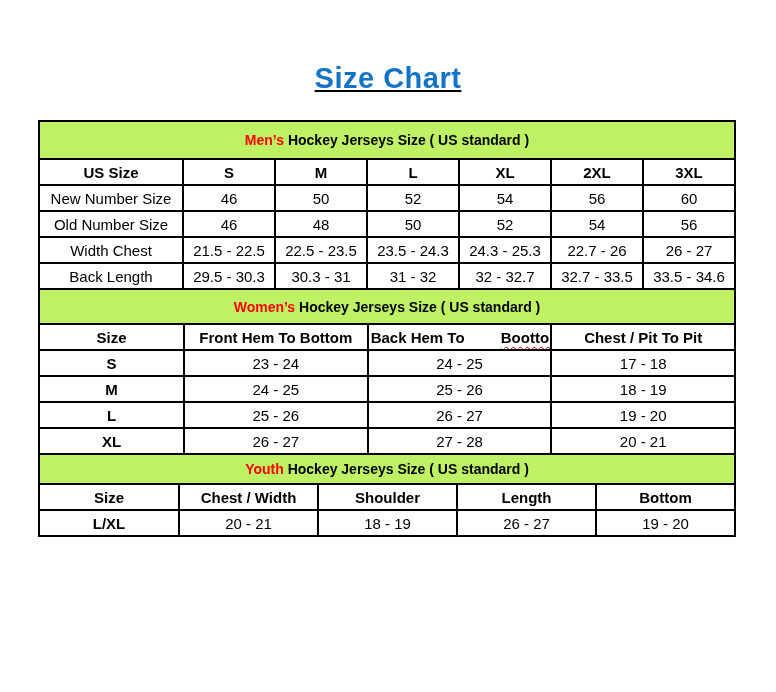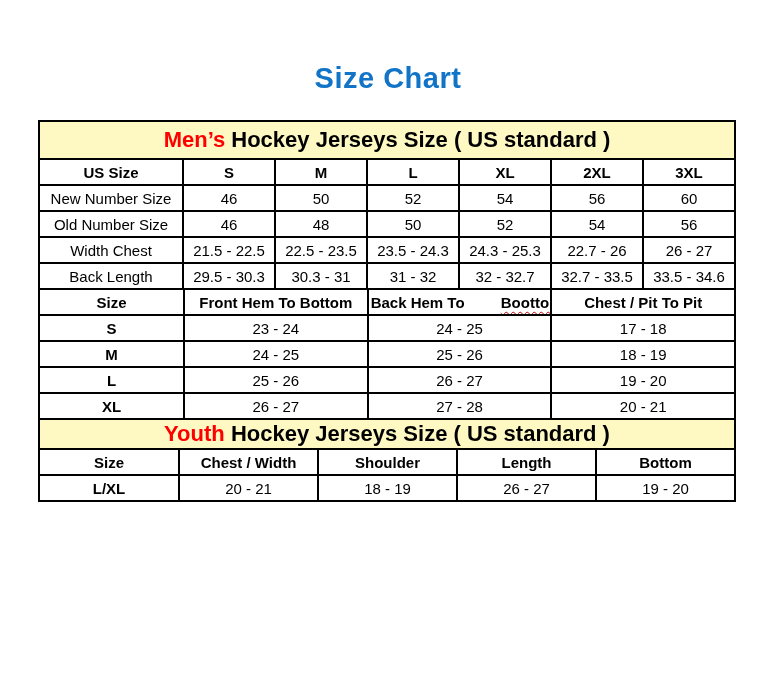--- a/index.html
+++ b/index.html
@@ -3,21 +3,21 @@
 <meta charset="utf-8">
 <style>
   * { margin:0; padding:0; box-sizing:border-box; }
   html, body { background:#ffffff; }
   body {
     width:776px; height:692px;
     font-family:"Liberation Sans", sans-serif;
     color:#000;
     overflow:hidden;
   }
-  .page { position:relative; width:776px; height:692px; background:#fff; }
+  .page { position:relative; width:776px; height:692px; background:#fff;text-decoration:underline; }
   .title {
     padding-top:62px;
     text-align:center;
     font-size:29px;
     font-weight:bold;
     color:#1274C7;
     letter-spacing:0.5px;
   }
   .tables { position:absolute; left:38px; top:120px; width:698px; }
   table { border-collapse:collapse; width:698px; table-layout:fixed; }
@@ -26,23 +26,23 @@
     border:2px solid #000;
     text-align:center;
     vertical-align:middle;
     font-size:15px;
     height:26px;
     padding:1px 2px;
     white-space:nowrap;
     overflow:hidden;
   }
   tr.section-head td {
-    background:#fef9c3;
+    background:#bef264;
     font-weight:bold;
-    font-size:22px;
+    font-size:14px;
   }
   tr.head-m td { height:38px; }
   tr.head-w td { height:35px; }
   tr.head-y td { height:30px;margin-left:19px; }
   tr.hdr td { font-weight:bold;margin-left:21px; }
   td.lbl-bold { font-weight:bold; }
   .red { color:#FF0000; }
   .squiggle {
     text-decoration-line:underline;
     text-decoration-style:wavy;
@@ -118,20 +118,24 @@
         </tr>
       </tbody>
     </table>
 
     <table>
       <colgroup>
         <col style="width:145px">
         <col span="3">
       </colgroup>
       <tbody>
+        <tr class="section-head head-w">
+          <td colspan="4"><span class="red">Women’s</span>
+            <span>Hockey Jerseys Size ( US standard )</span></td>
+        </tr>
         <tr class="hdr">
           <td>Size</td>
           <td>Front Hem To Bottom</td>
           <td><span>Back Hem To</span>
             <span class="squiggle">Boottom</span></td>
           <td>Chest / Pit To Pit</td>
         </tr>
         <tr>
           <td class="lbl-bold">S</td>
           <td>23 - 24</td>

